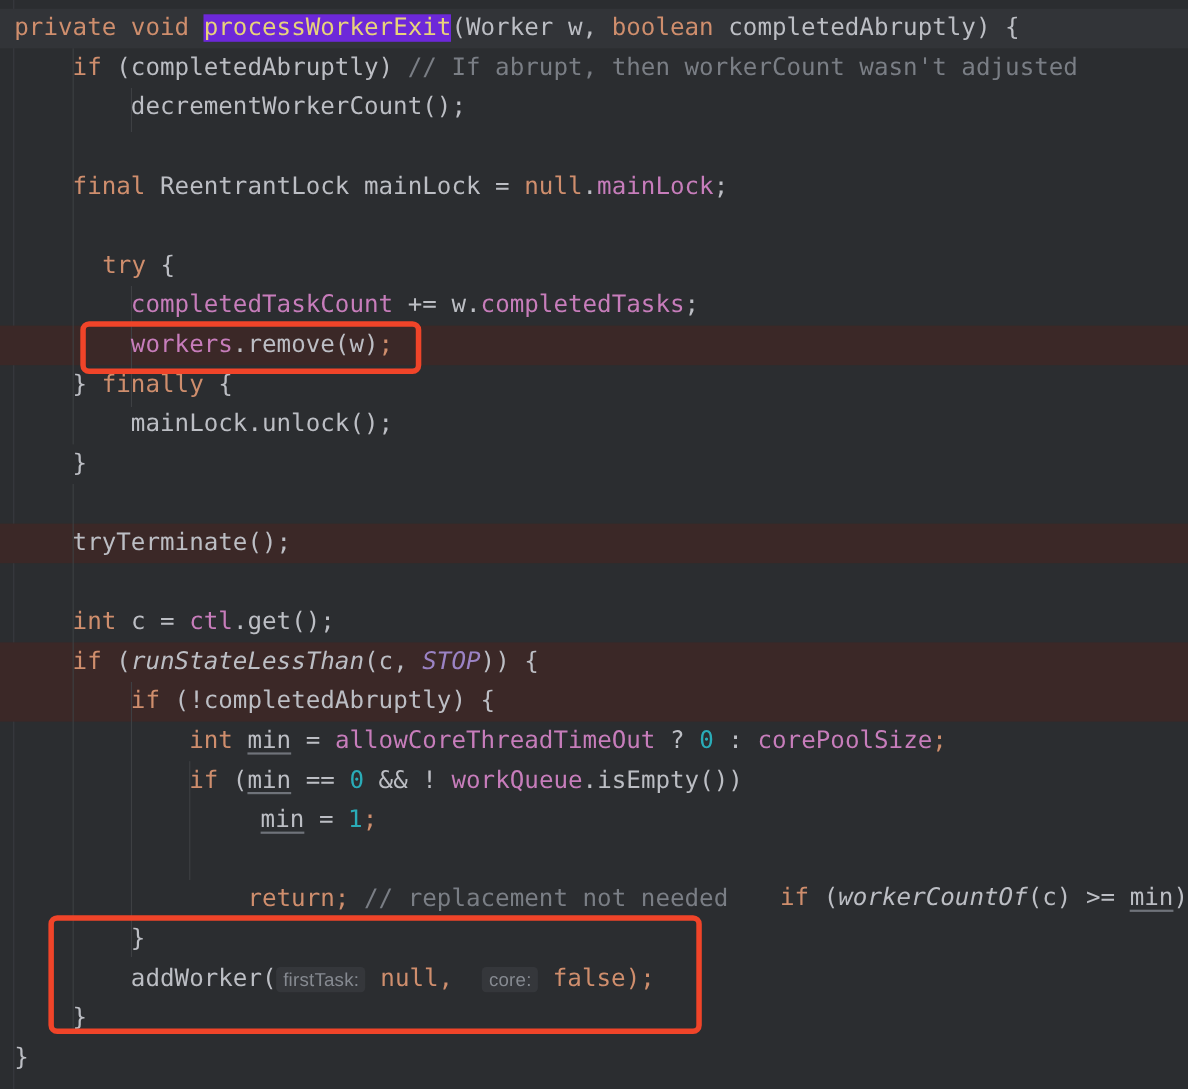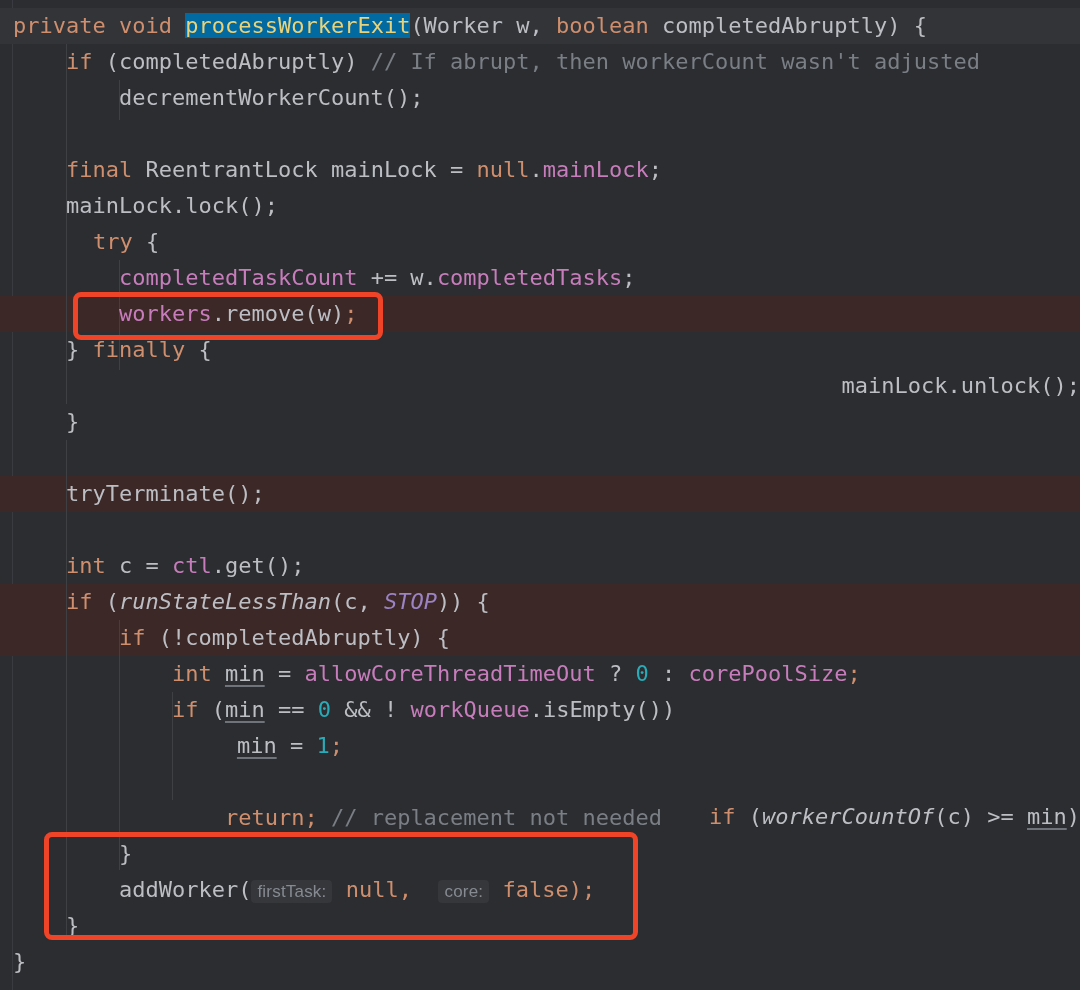--- a/index.html
+++ b/index.html
@@ -71,21 +71,21 @@
   }
 
   
   .kw      { color: #cf8e6d; }               
   .plain   { color: #bcbec4; }               
   .field   { color: #c77dbb; }
   .num     { color: #2aacb8; }               
   .cmt     { color: #7a7e85; }
   .ital    { font-style: italic; }
   .uline   { text-decoration: underline; text-decoration-color: #6f737a; text-underline-offset: 4px; }
-  .hl-method-decl { background: #0369a1; color: #e8d37a; }
+  .hl-method-decl { background: #6d28d9; color: #e8d37a; }
   .purple  { color: #9b83c4; }
 
   
   .hint {
     font-family: "Liberation Sans", sans-serif;
     font-size: 17px;
     color: #868a91;
     background: #35373b;
     border-radius: 4px;
     padding: 2px 6px;
@@ -124,31 +124,30 @@
   <div class="code-area">
 
     <div class="line" style="top:8px;"><span class="txt"><span class="kw">private</span><span class="plain"> </span><span class="kw">void</span><span class="plain"> </span><span class="hl-method-decl">processWorkerExit</span><span class="plain">(Worker w, </span><span class="kw">boolean</span><span class="plain"> completedAbruptly) {</span></span></div>
 
     <div class="line" style="top:44px;"><span class="txt"><span class="plain">    </span><span class="kw">if</span><span class="plain"> (completedAbruptly) </span><span class="cmt">// If abrupt, then workerCount wasn't adjusted</span></span></div>
 
     <div class="line" style="top:80px;"><span class="txt"><span class="plain">        decrementWorkerCount();</span></span></div>
 
     <div class="line" style="top:152px;"><span class="txt"><span class="plain">    </span><span class="kw">final</span><span class="plain"> ReentrantLock mainLock = </span><span class="kw">null</span><span class="plain">.</span><span class="field">mainLock</span><span class="plain">;</span></span></div>
 
-    <div class="line" style="top:188px;"><span class="txt"><span class="plain">    mainLock.lock();</span></span></div>
 
     <div class="line" style="top:224px;margin-left:27px;"><span class="txt"><span class="plain">    </span><span class="kw">try</span><span class="plain"> {</span></span></div>
 
     <div class="line" style="top:260px;"><span class="txt"><span class="plain">        </span><span class="field">completedTaskCount</span><span class="plain"> += w.</span><span class="field">completedTasks</span><span class="plain">;</span></span></div>
 
     <div class="line" style="top:296px;"><span class="txt"><span class="plain">        </span><span class="field">workers</span><span class="plain">.remove(w)</span><span class="kw">;</span></span></div>
 
     <div class="line" style="top:332px;"><span class="txt"><span class="plain">    } </span><span class="kw">finally</span><span class="plain"> {</span></span></div>
 
-    <div class="line" style="top:368px;text-align:right;"><span class="txt"><span class="plain">        mainLock.unlock();</span></span></div>
+    <div class="line" style="top:368px;"><span class="txt"><span class="plain">        mainLock.unlock();</span></span></div>
 
     <div class="line" style="top:404px;"><span class="txt"><span class="plain">    }</span></span></div>
 
     <div class="line" style="top:476px;"><span class="txt"><span class="plain">    tryTerminate();</span></span></div>
 
     <div class="line" style="top:548px;"><span class="txt"><span class="plain">    </span><span class="kw">int</span><span class="plain"> c = </span><span class="field">ctl</span><span class="plain">.get();</span></span></div>
 
     <div class="line" style="top:584px;"><span class="txt"><span class="plain">    </span><span class="kw">if</span><span class="plain"> (</span><span class="plain ital">runStateLessThan</span><span class="plain">(c, </span><span class="purple ital">STOP</span><span class="plain">)) {</span></span></div>
 
     <div class="line" style="top:620px;"><span class="txt"><span class="plain">        </span><span class="kw">if</span><span class="plain"> (!completedAbruptly) {</span></span></div>

